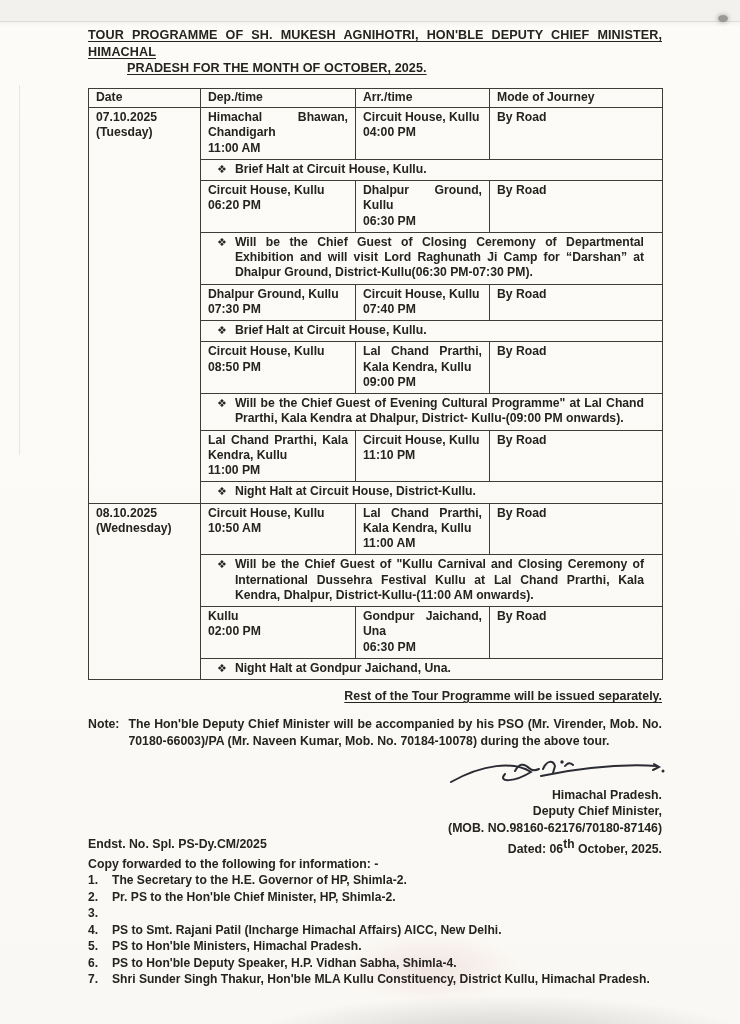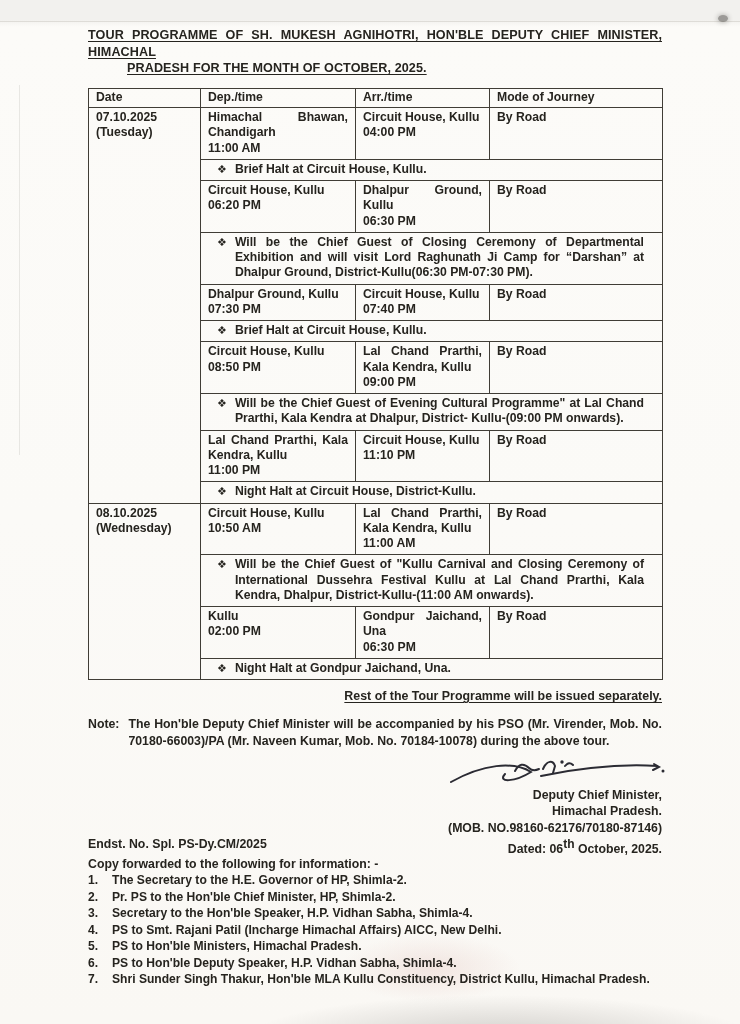--- a/index.html
+++ b/index.html
@@ -266,43 +266,42 @@
       <svg class="signature" viewBox="0 0 225 40" aria-hidden="true">
         <path d="M6 26 C 38 8 68 5 86 16 C 70 26 52 27 60 18"></path>
         <path d="M70 15 q6 -11 14 -3 q4 4 10 1"></path>
         <path d="M98 13 c4 -9 10 -9 12 -3 l-2 7"></path>
         <circle cx="117" cy="6" r="1.7"></circle>
         <path d="M120 10 q4 -5 8 -1"></path>
         <path d="M96 20 C 140 11 180 8 212 10"></path>
         <path d="M209 8 l5 3 l-6 3"></path>
         <circle cx="218" cy="15" r="1.5"></circle>
       </svg>
+      <div>Himachal Pradesh.</div>
       <div>Deputy Chief Minister,</div>
-      <div>Himachal Pradesh.</div>
       <div>(MOB. NO.98160-62176/70180-87146)</div>
     </div>
 
     <div class="endst-row">
       <span>Endst. No. Spl. PS-Dy.CM/2025</span>
       <span><span>Dated:  06</span><sup>th</sup><span> October, 2025.</span></span>
     </div>
 
     <div class="copy-heading">Copy forwarded to the following for information: -</div>
     <ol class="copy-list" id="copy-list">
         <li>
           <span class="num">1.</span>
           <span class="txt">The Secretary to the H.E. Governor of HP, Shimla-2.</span>
         </li>
         <li>
           <span class="num">2.</span>
           <span class="txt">Pr. PS to the Hon'ble Chief Minister, HP, Shimla-2.</span>
         </li>
         <li>
           <span class="num">3.</span>
-          <span class="txt">Secretary to the Hon'ble Speaker, H.P. Vidhan Sabha, Shimla-4.</span>
         </li>
         <li>
           <span class="num">4.</span>
           <span class="txt">PS to Smt. Rajani Patil (Incharge Himachal Affairs) AICC, New Delhi.</span>
         </li>
         <li>
           <span class="num">5.</span>
           <span class="txt">PS to Hon'ble Ministers, Himachal Pradesh.</span>
         </li>
         <li>

